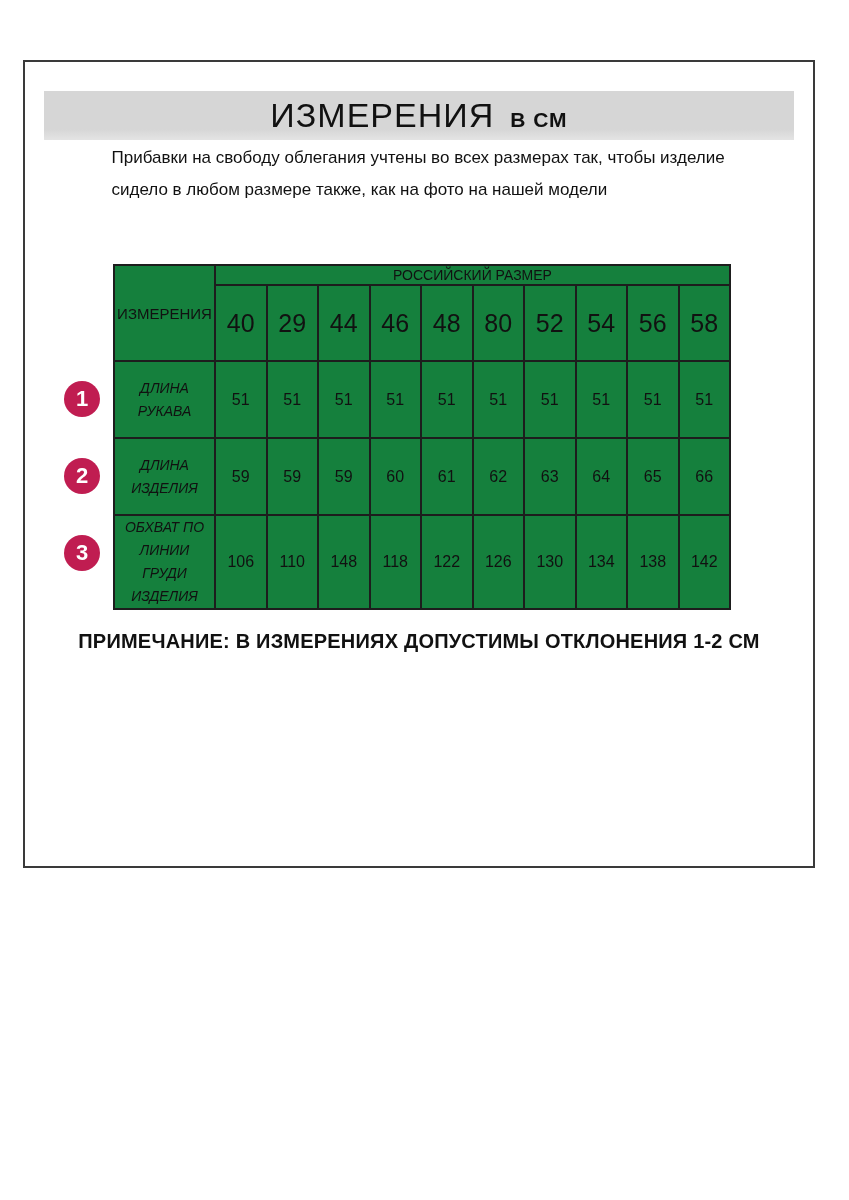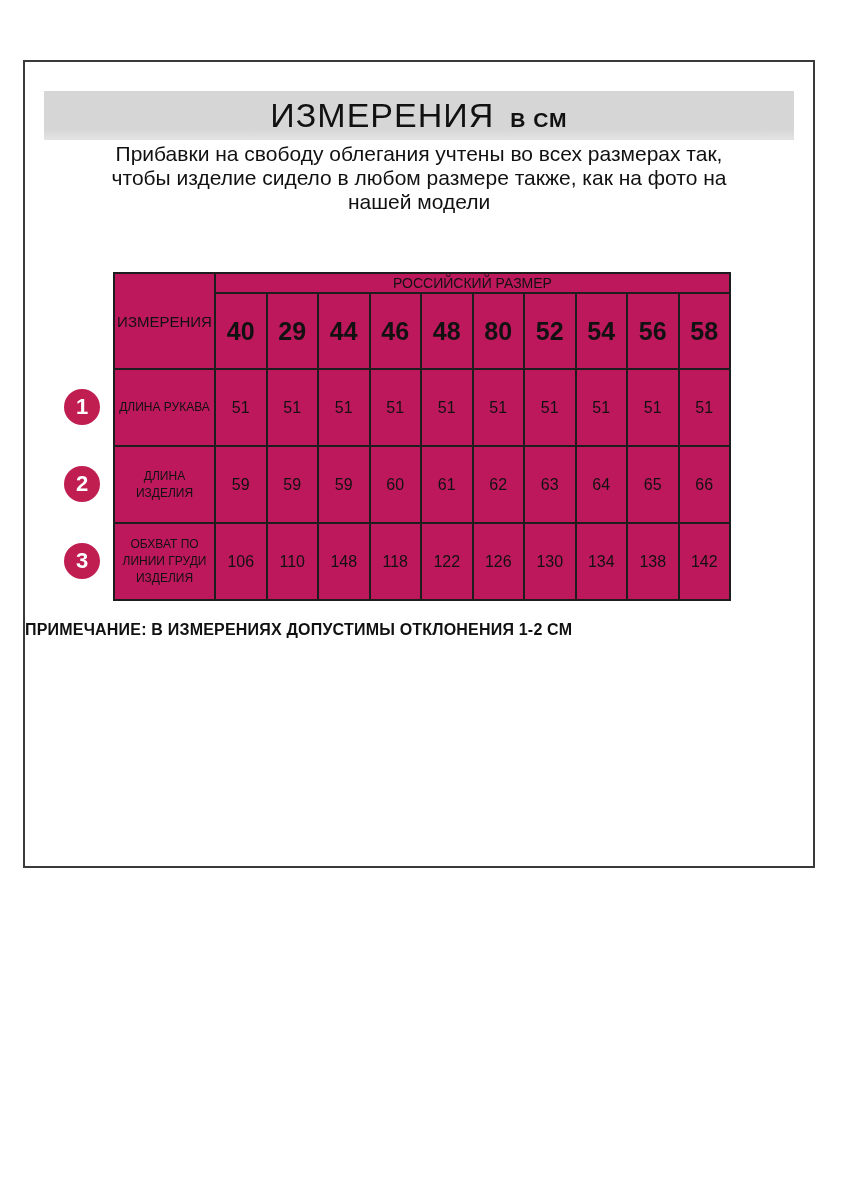--- a/index.html
+++ b/index.html
@@ -18,46 +18,46 @@
     display:flex;align-items:baseline;justify-content:center;gap:16px;
     padding-top:0;
   }
   .title-band .t-main{font-size:34px;font-weight:400;letter-spacing:1px;line-height:49px;}
   .title-band .t-bold{font-size:33px;font-weight:700;letter-spacing:1px;}
   .title-band .t-units{font-size:21px;font-weight:700;letter-spacing:1px;}
   .model-code{
     margin-top:16px;text-align:center;font-size:23px;font-weight:400;line-height:28px;
   }
   .description{
-    margin:2px auto 0 auto;max-width:615px;text-align:center;
-    font-size:21px;line-height:24px;font-weight:400;
+    margin:2px auto 0 auto;max-width:615px;
+    font-size:17px;line-height:32px;font-weight:400;
   }
   .table-zone{
     position:relative;margin-top:58px;margin-left:39px;width:700px;
   }
   .badge{
     position:absolute;left:0;width:36px;height:36px;border-radius:50%;
     background:#c01d51;color:#fff;font-size:22px;font-weight:700;
     display:flex;align-items:center;justify-content:center;
     transform:translateY(-50%);
   }
   table.size-table{
     border-collapse:collapse;table-layout:fixed;margin-left:49px;width:618px;
   }
   .size-table th,.size-table td{
     border:2px solid #1d1d1d;text-align:center;vertical-align:middle;
-    padding:0 2px;box-sizing:border-box;background:#be185d;
+    padding:0 2px;box-sizing:border-box;background:#15803d;
   }
   .corner-th{width:101px;font-size:15px;font-weight:400;}
   .group-th{height:20px;font-size:14px;font-weight:400;}
-  .size-th{height:76px;font-size:25px;font-weight:700;}
-  .label-td{height:77px;font-size:12px;font-weight:400;line-height:17px;}
+  .size-th{height:76px;font-size:25px;font-weight:400;}
+  .label-td{height:77px;font-size:14px;font-weight:400;line-height:23px;font-style:italic;}
   .value-td{font-size:16px;font-weight:400;}
   .footnote{
-    margin-top:20px;text-align:left;font-size:16px;font-weight:700;letter-spacing:0.2px;
+    margin-top:20px;text-align:center;font-size:20px;font-weight:700;letter-spacing:0.2px;
   }
 </style>
 </head>
 <body>
 
 <div class="frame">
 
   <div class="title-band">
     <span class="t-main">ИЗМЕРЕНИЯ</span>
     <span class="t-units">В СМ</span>

